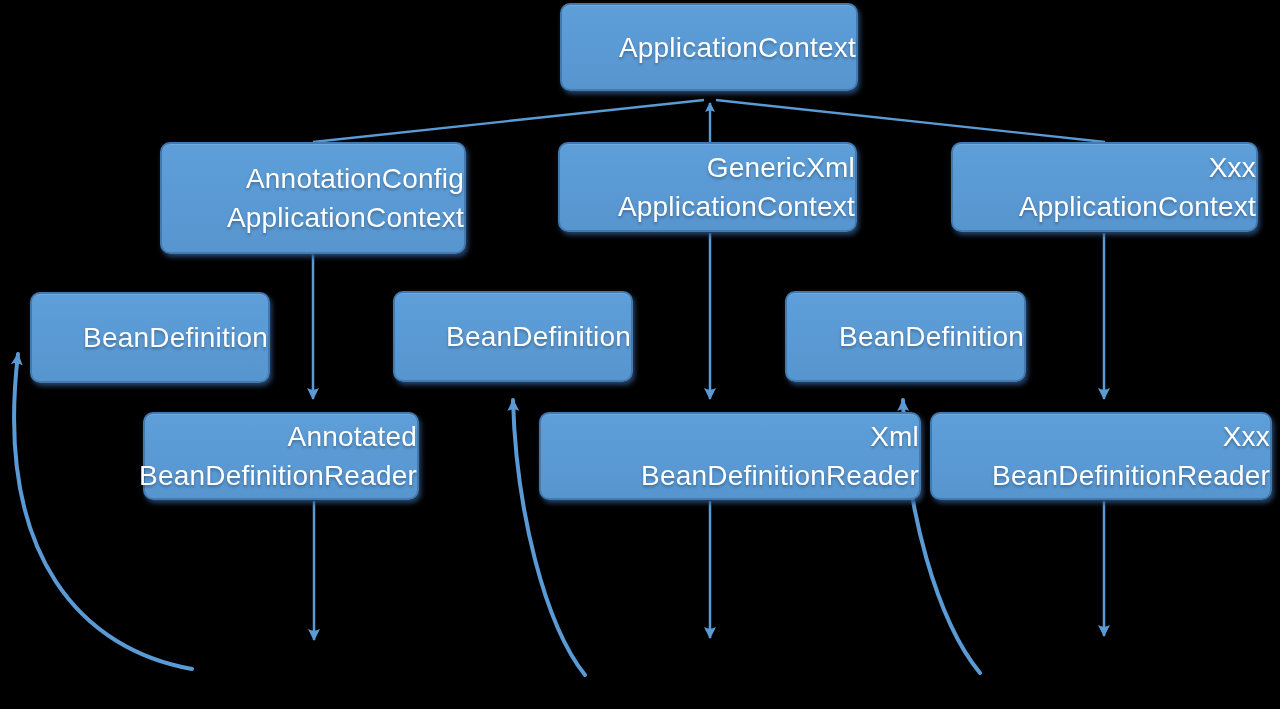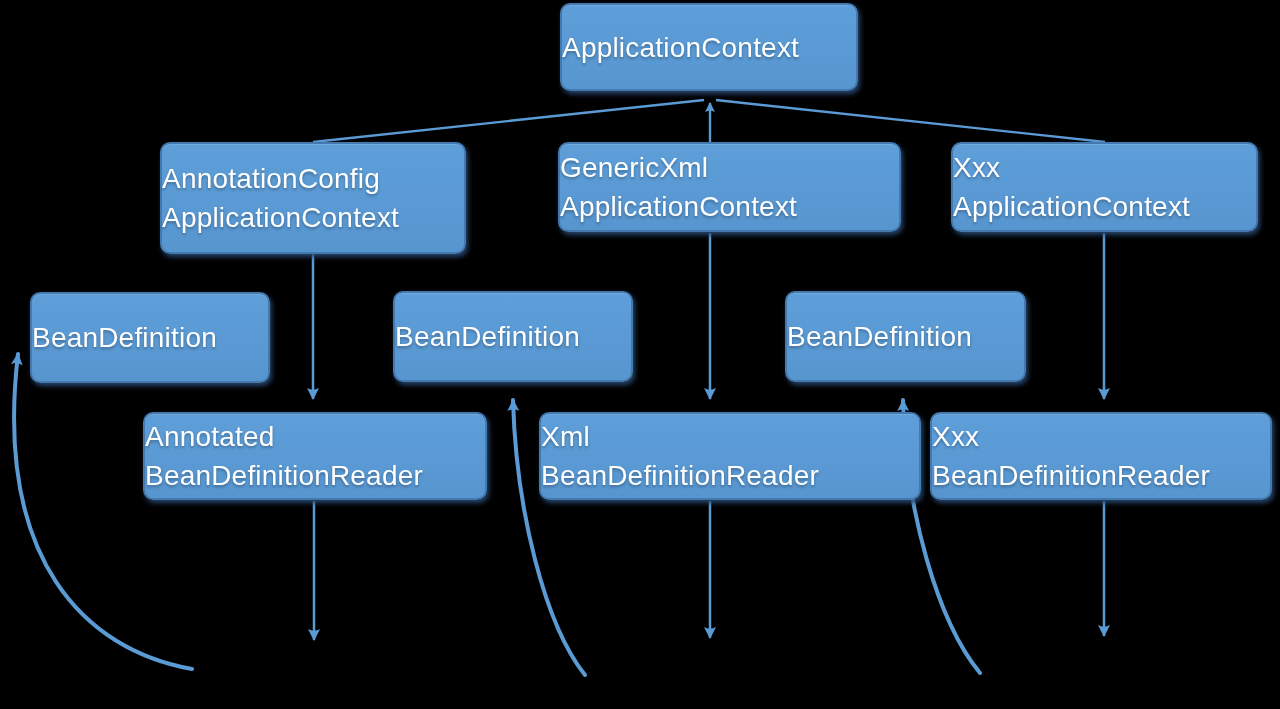--- a/index.html
+++ b/index.html
@@ -2,38 +2,38 @@
 <html><head>
 <meta charset="utf-8">
 <style>
   html,body{margin:0;padding:0;background:#000;}
   #stage{
     position:relative;width:1280px;height:709px;background:#000;overflow:hidden;
     font-family:"Liberation Sans","DejaVu Sans",sans-serif;
   }
   #connectors{position:absolute;left:0;top:0;width:1280px;height:709px;pointer-events:none;}
   .node{
-    position:absolute;display:flex;flex-direction:column;align-items:flex-start;justify-content:center;
+    position:absolute;display:flex;flex-direction:column;align-items:flex-end;justify-content:center;
     background:linear-gradient(180deg,#5e9fd9 0%,#5795cf 100%);
     border:2px solid #4379ae;border-radius:10px;box-sizing:border-box;
     box-shadow:2px 3px 5px rgba(40,72,112,0.95), inset 0 1px 0 rgba(255,255,255,0.12);
     color:#fff;text-align:center;font-size:28px;line-height:39px;font-weight:400;
     text-shadow:0 2px 3px rgba(0,0,0,0.30);
     letter-spacing:0.2px;
   }
   .node span{display:block;white-space:nowrap;}
   
   #n-ac   {left:560px;top:3px;   width:298px;height:88px;}
   #n-acac {left:160px;top:142px; width:306px;height:112px;}
-  #n-gxac {left:558px;top:142px; width:343px;height:90px;}
+  #n-gxac {left:558px;top:142px; width:299px;height:90px;}
   #n-xac  {left:951px;top:142px; width:307px;height:90px;}
   #n-bd1  {left:30px; top:292px; width:240px;height:91px;}
   #n-bd2  {left:393px;top:291px; width:240px;height:91px;}
   #n-bd3  {left:785px;top:291px; width:241px;height:91px;}
-  #n-abdr {left:143px;top:412px; width:344px;height:88px;}
+  #n-abdr {left:143px;top:412px; width:276px;height:88px;}
   #n-xbdr {left:539px;top:412px; width:382px;height:88px;}
   #n-xxbdr{left:930px;top:412px; width:342px;height:88px;}
 </style>
 </head>
 <body>
 
 <div id="stage">
 
   <svg id="connectors" viewBox="0 0 1280 709" xmlns="http://www.w3.org/2000/svg">
     <defs>

